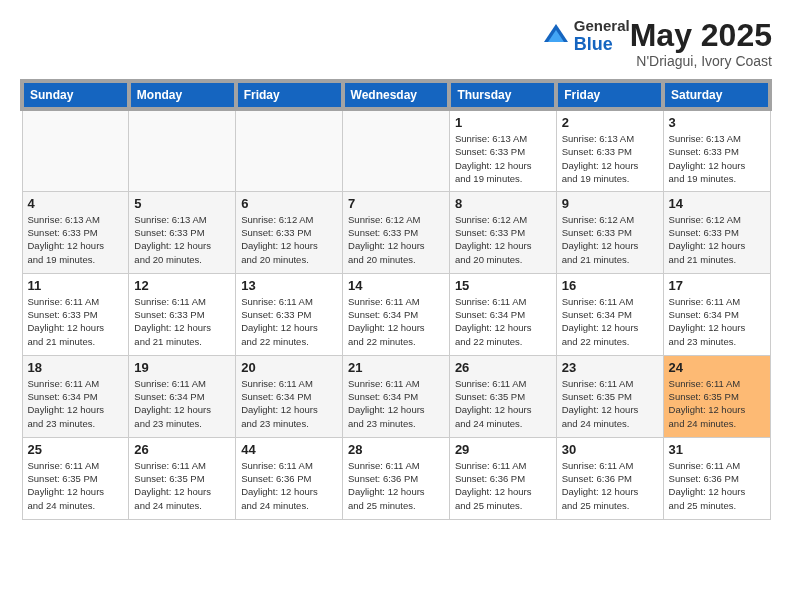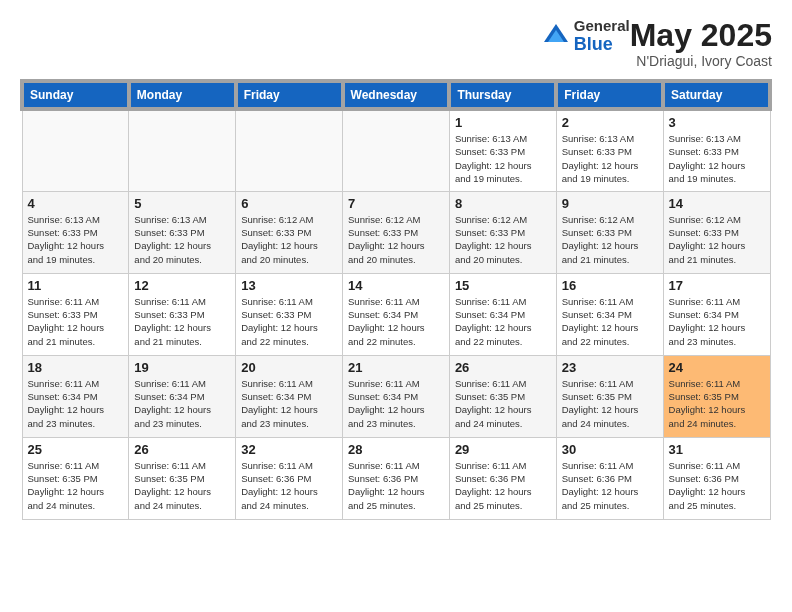--- a/index.html
+++ b/index.html
@@ -320,21 +320,21 @@
 and 24 minutes.</div>
           </td>
           <td>
             <div class="day-number">26</div>
             <div class="day-info" style="white-space: pre-line;">Sunrise: 6:11 AM
 Sunset: 6:35 PM
 Daylight: 12 hours
 and 24 minutes.</div>
           </td>
           <td>
-            <div class="day-number">32</div>
+            <div class="day-number">44</div>
             <div class="day-info" style="white-space: pre-line;">Sunrise: 6:11 AM
 Sunset: 6:36 PM
 Daylight: 12 hours
 and 24 minutes.</div>
           </td>
           <td>
             <div class="day-number">28</div>
             <div class="day-info" style="white-space: pre-line;">Sunrise: 6:11 AM
 Sunset: 6:36 PM
 Daylight: 12 hours

